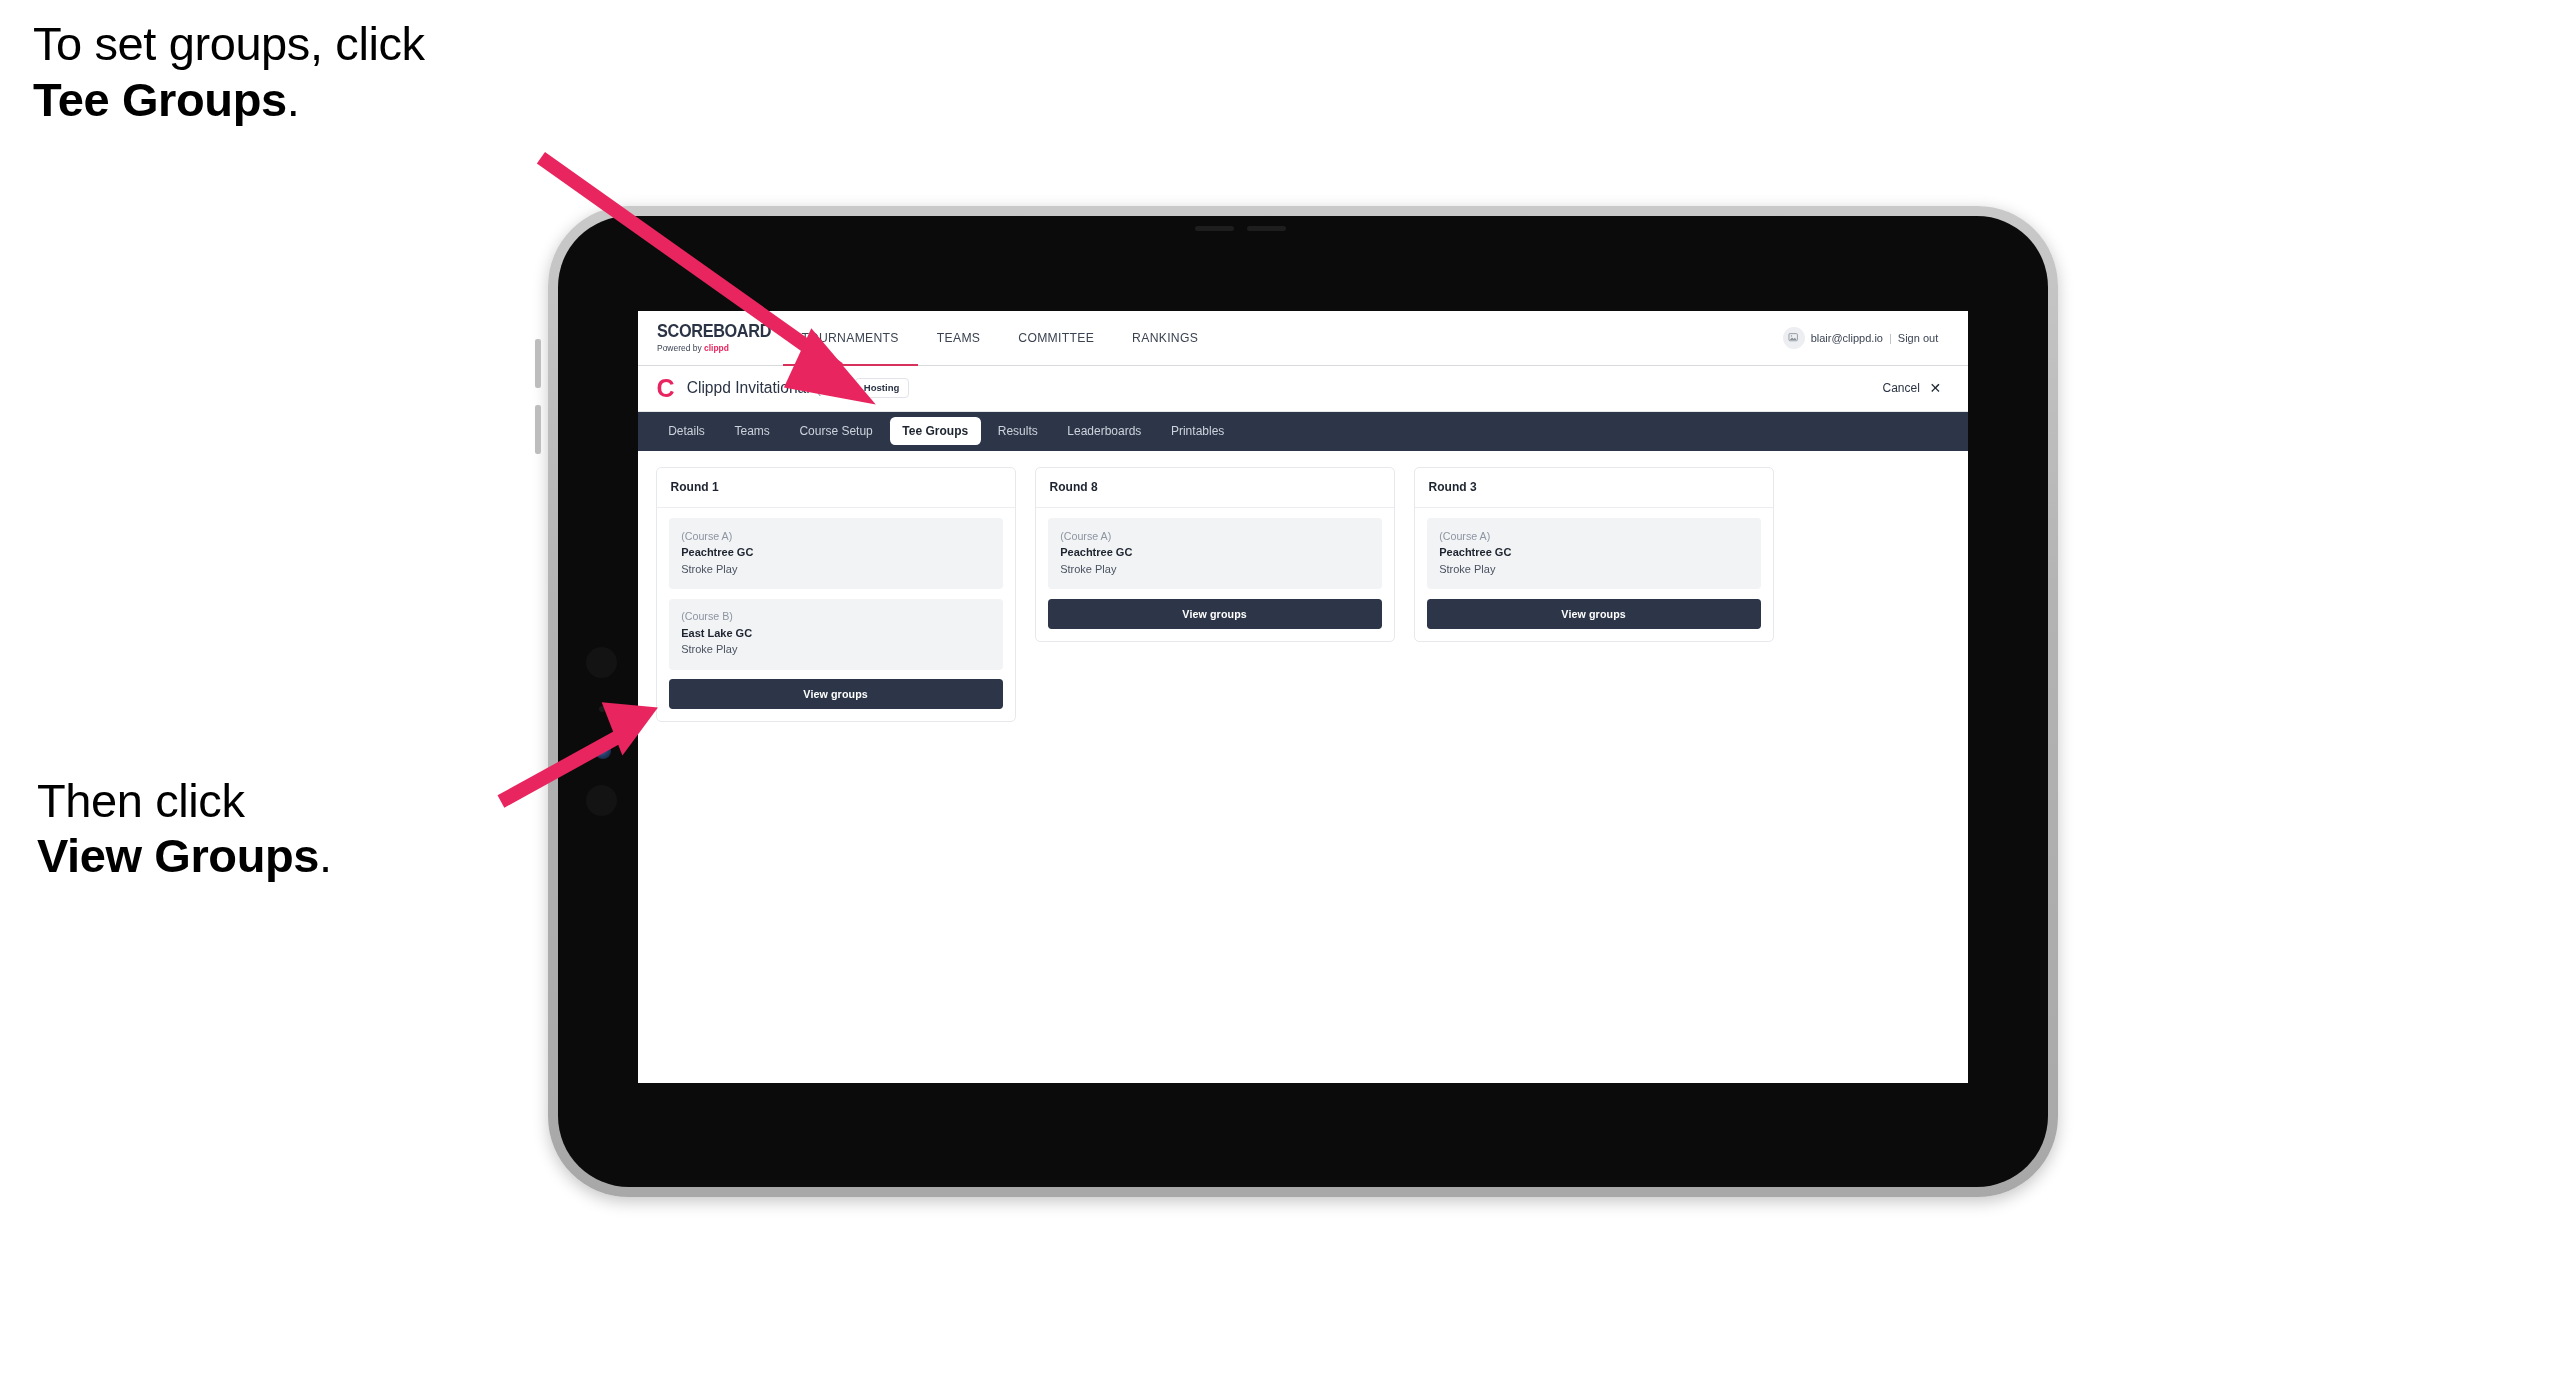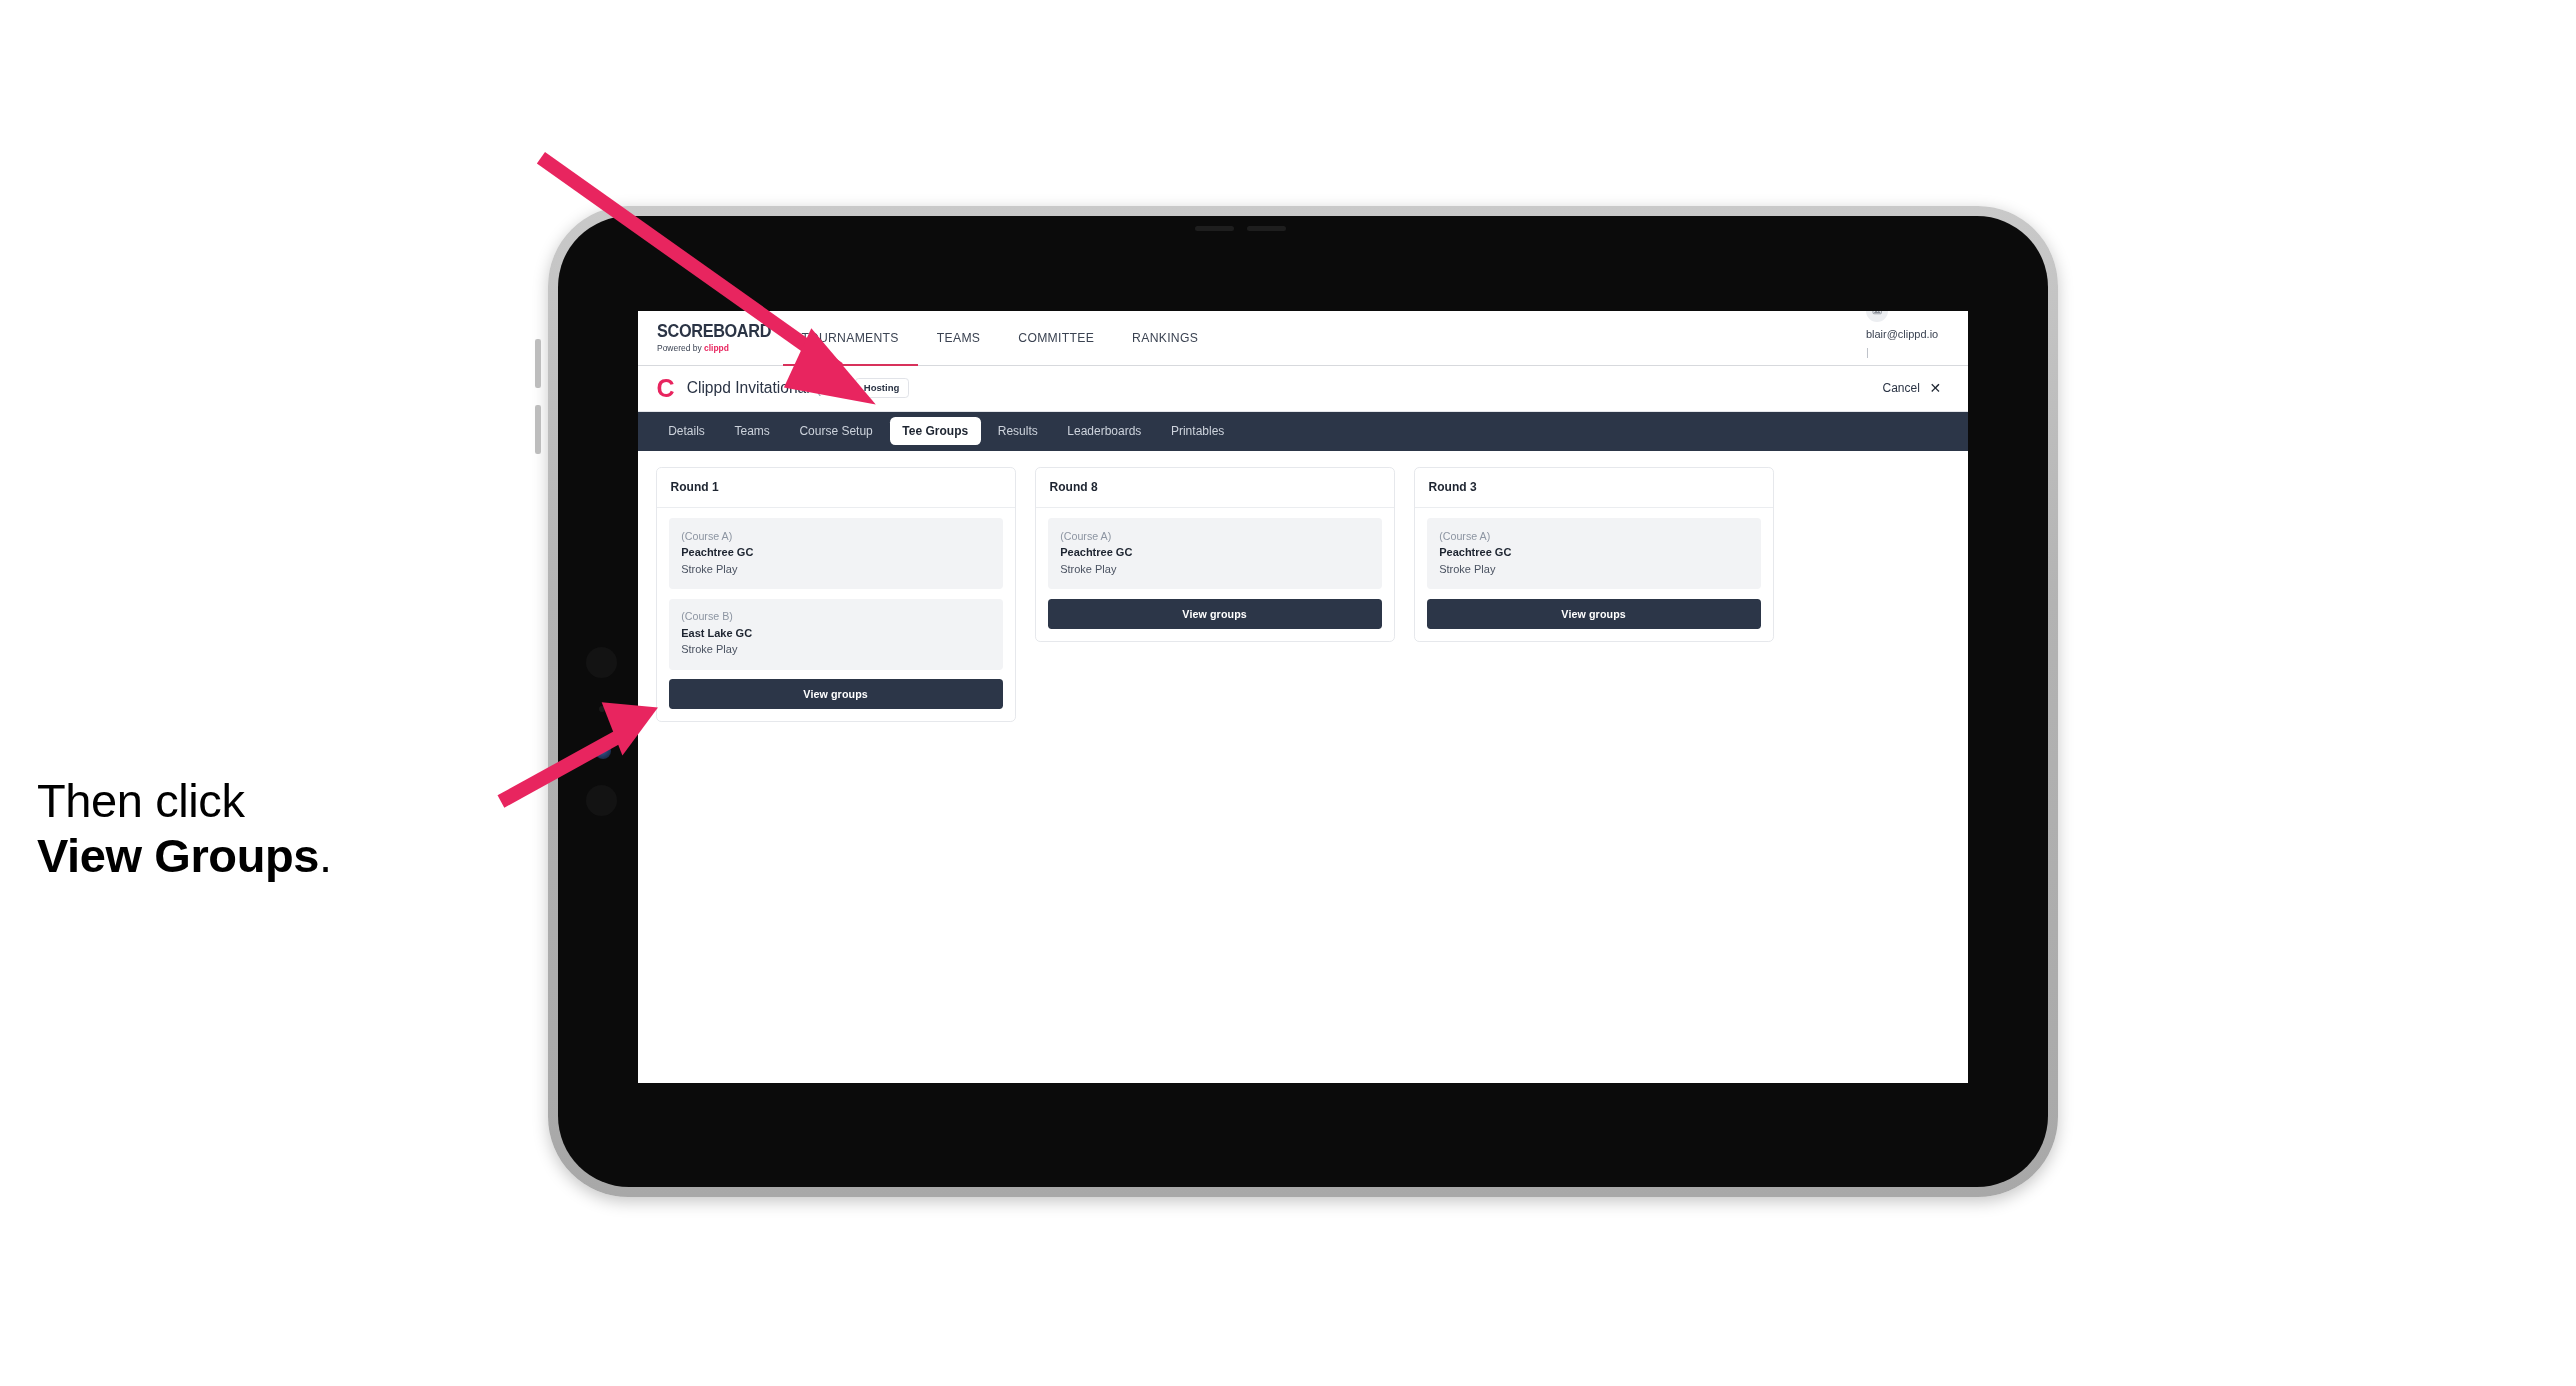--- a/index.html
+++ b/index.html
@@ -137,24 +137,23 @@
     content: "";
     position: absolute;
     left: 0; right: 0; bottom: -1.5px;
     height: 2.2px;
     background: #d8315b;
   }
 
   #topbar-right {
     margin-left: auto;
     display: flex;
-    align-items: flex-start;
+    align-items: center;
     gap: 6px;
     padding-right: 10.4px;
-    flex-direction: column;
   }
   #avatar {
     width: 22px; height: 22px;
     border-radius: 50%;
     background: #eceef1;
     display: flex; align-items: center; justify-content: center;
     color: #8a8f98;
     font-size: 10.4px;
   }
   #user-email { font-size: 11px; color: #3b4352; }
@@ -268,20 +267,24 @@
     font-family: "Liberation Sans", sans-serif;
     cursor: pointer;
     letter-spacing: 0.1px;
   }
 </style>
 </head>
 <body>
 
 <div id="stage">
 
+  <div class="callout" id="callout-top">
+    <div>To set groups, click</div>
+    <div><span class="strong">Tee Groups</span><span>.</span></div>
+  </div>
 
   <div class="callout" id="callout-bot">
     <div>Then click</div>
     <div><span class="strong">View Groups</span><span>.</span></div>
   </div>
 
   <div id="tablet">
     <div class="dev-btn" id="dev-btn-1"></div>
     <div class="dev-btn" id="dev-btn-2"></div>
 

